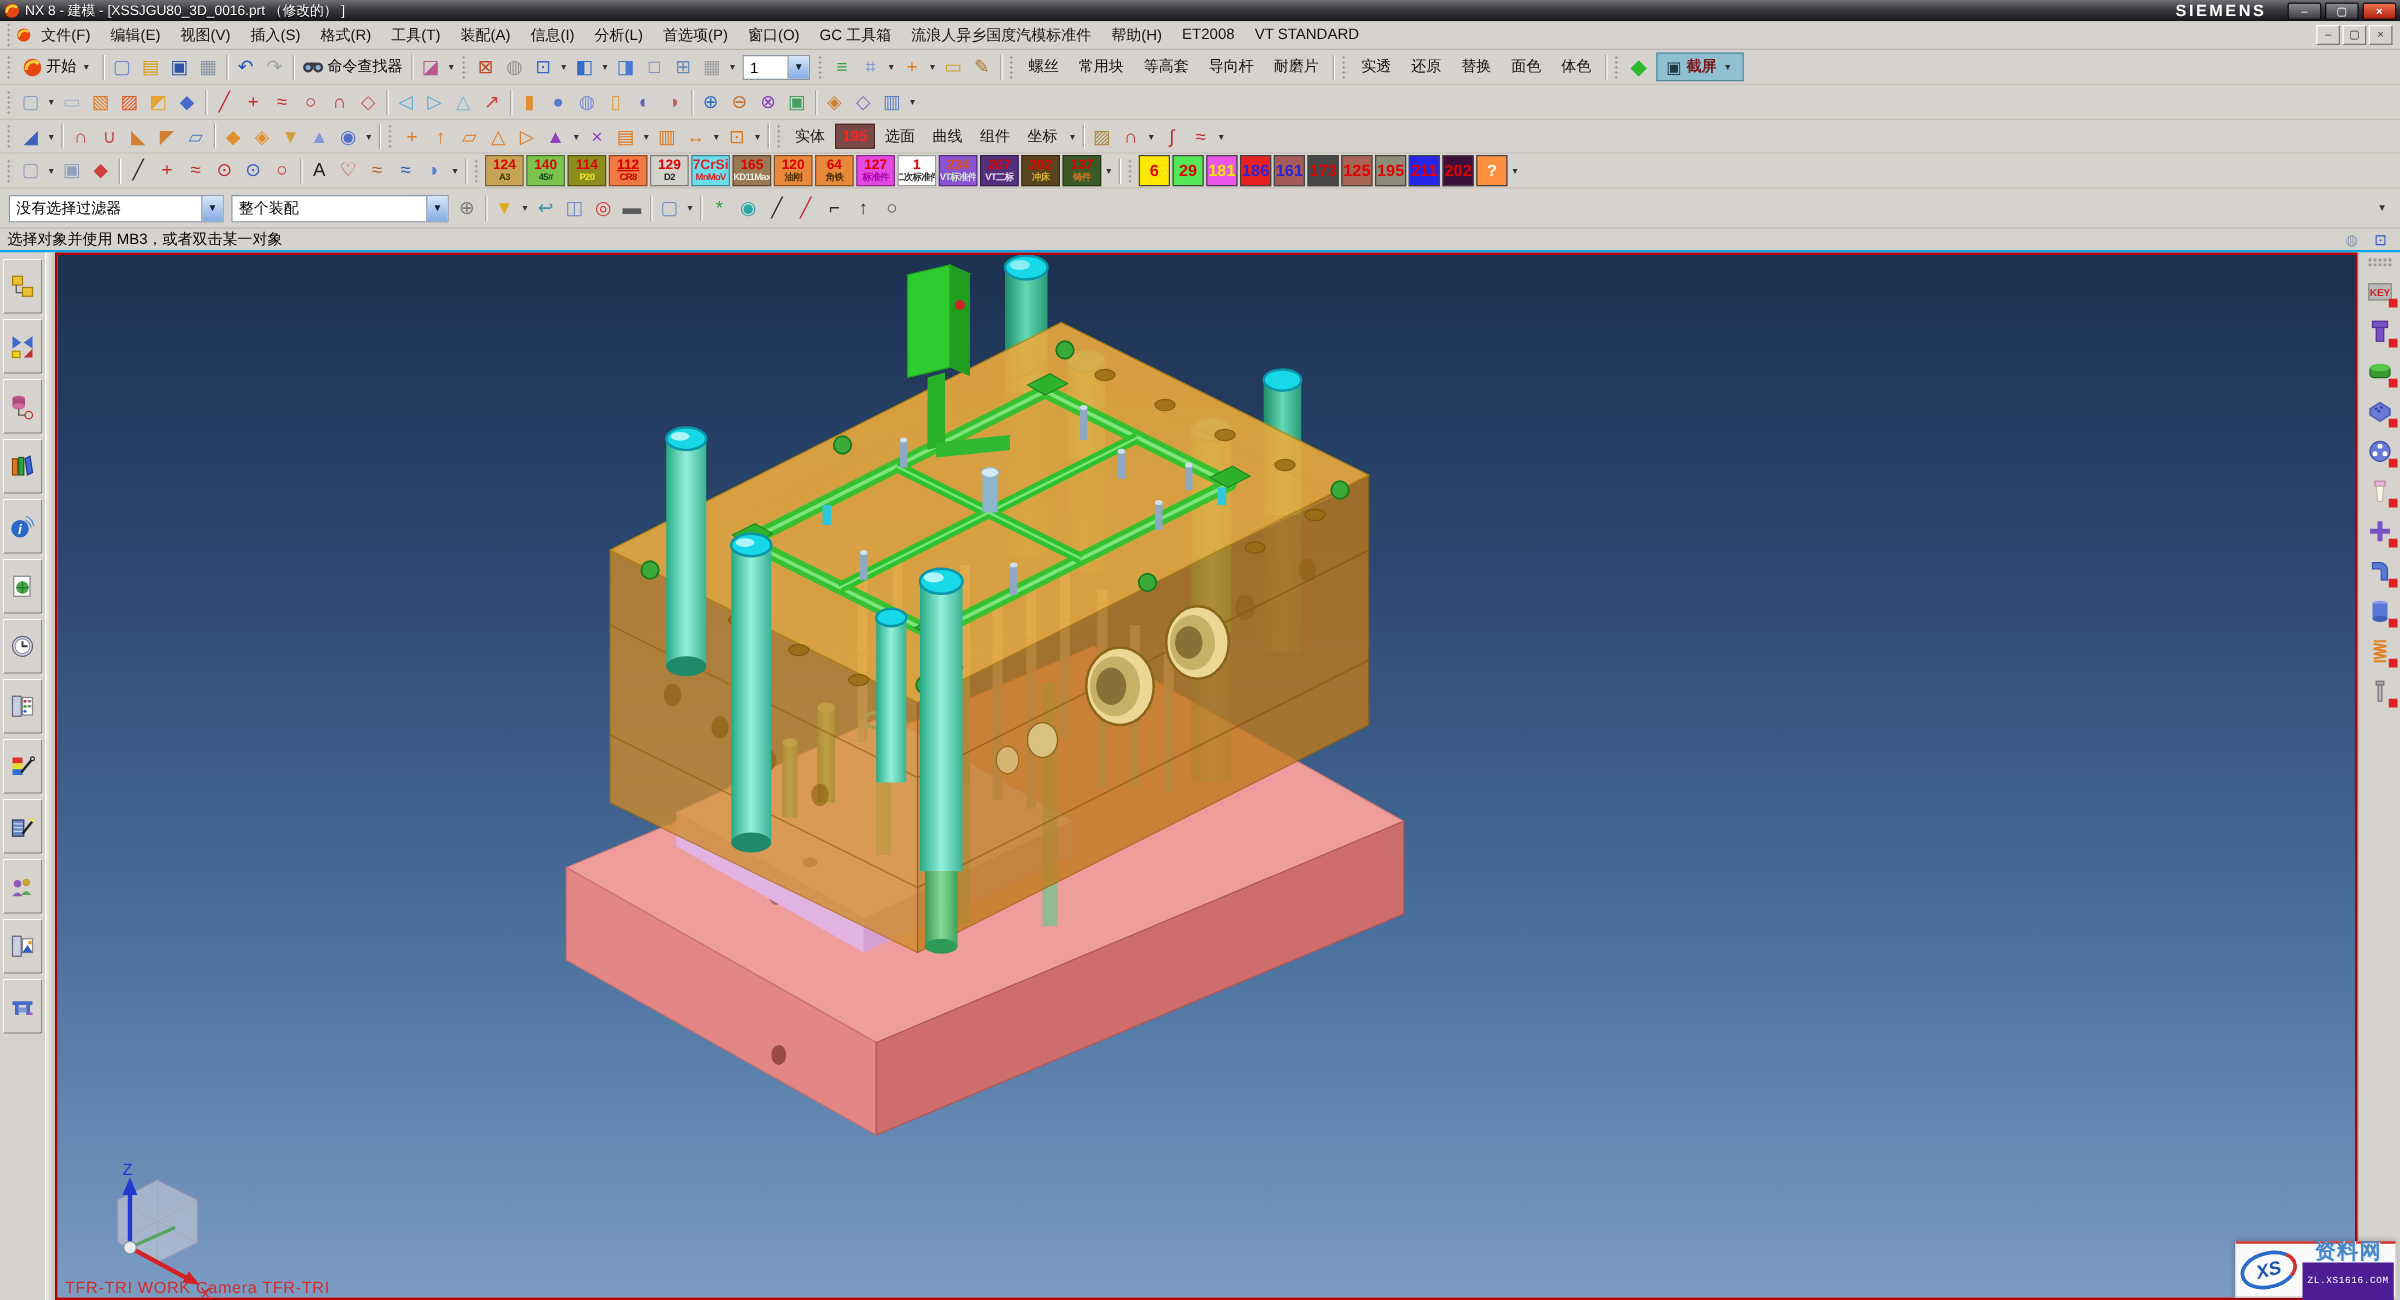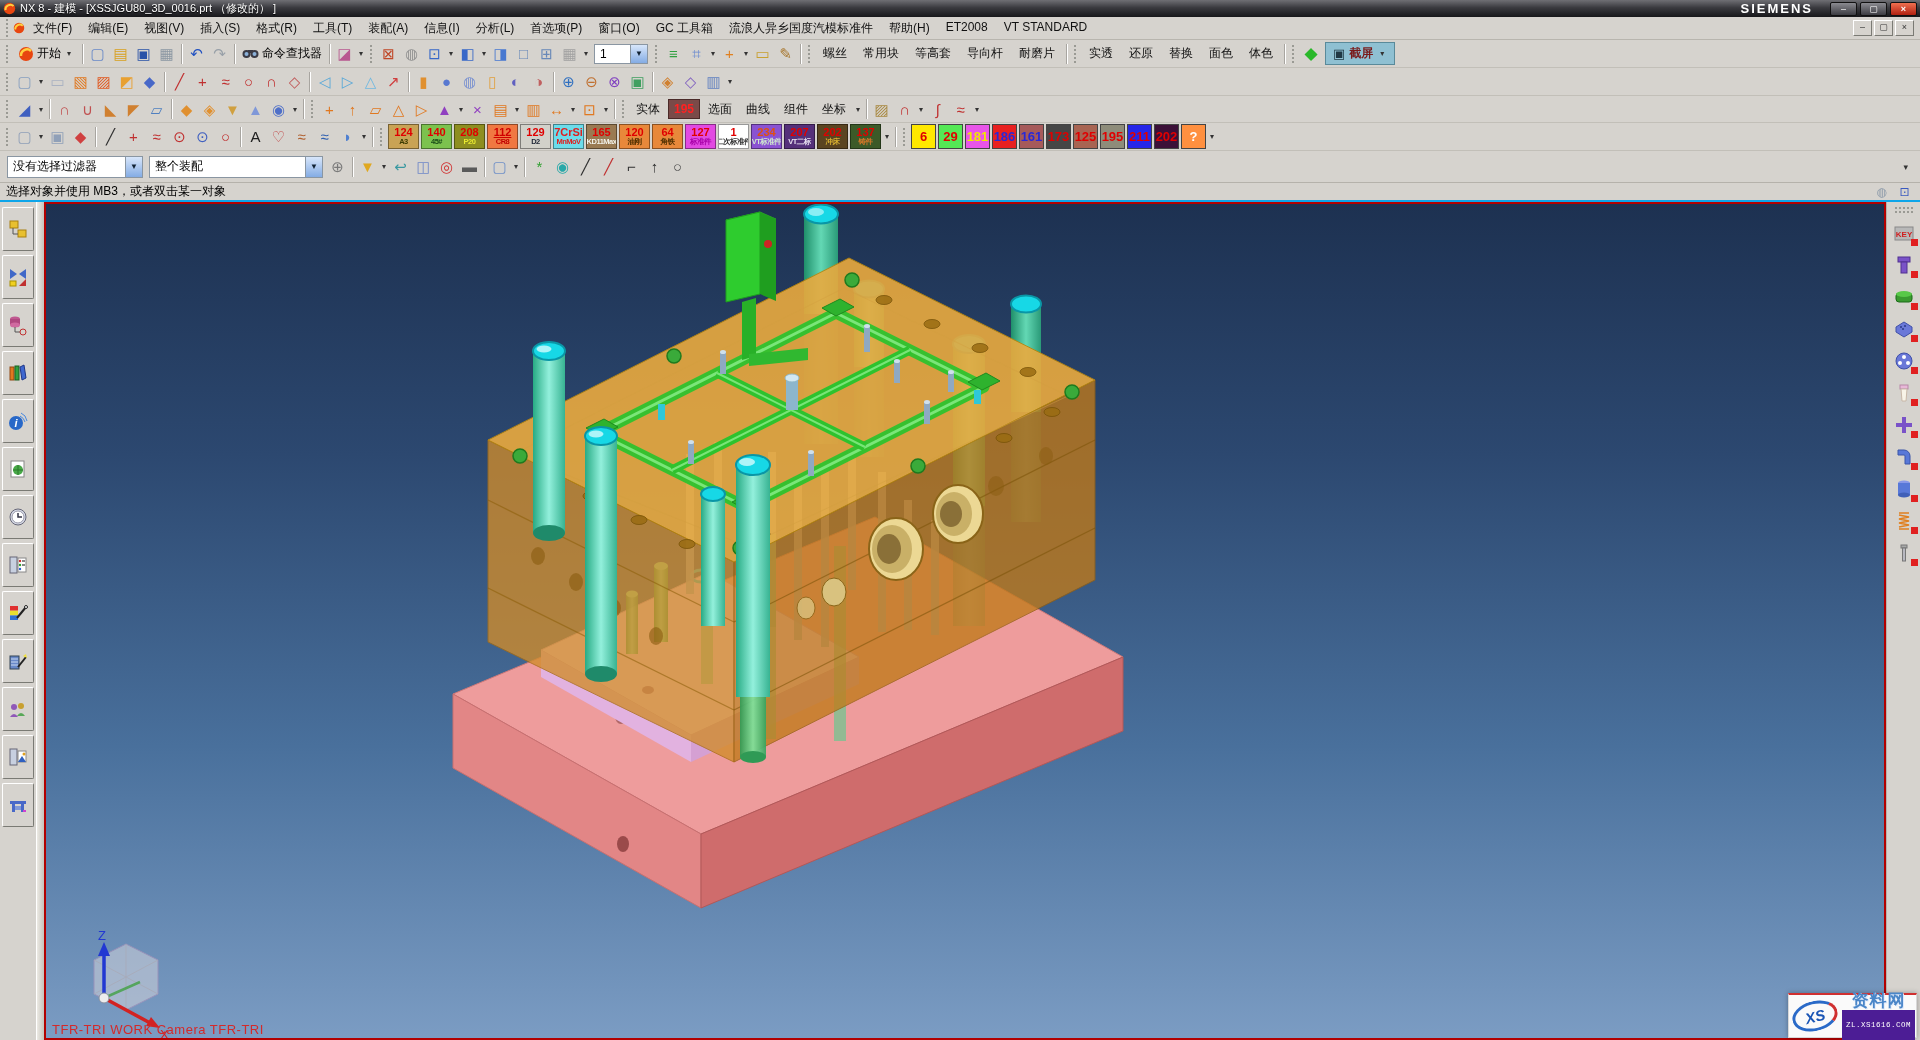--- a/index.html
+++ b/index.html
@@ -349,21 +349,21 @@
   <div class="strip">
       <div class="matbtn" style="background: rgb(201, 163, 85);">
         <span class="matnum" style="color: rgb(224, 0, 0);">124</span>
         <span class="matlab" style="color: rgb(58, 58, 0);">A3</span>
       </div>
       <div class="matbtn" style="background: rgb(124, 194, 78);">
         <span class="matnum" style="color: rgb(224, 0, 0);">140</span>
         <span class="matlab" style="color: rgb(24, 74, 24);">45#</span>
       </div>
       <div class="matbtn" style="background: rgb(142, 142, 32);">
-        <span class="matnum" style="color: rgb(224, 0, 0);">208</span>
+        <span class="matnum" style="color: rgb(224, 0, 0);">114</span>
         <span class="matlab" style="color: rgb(232, 232, 48);">P20</span>
       </div>
       <div class="matbtn" style="background: rgb(240, 120, 66);">
         <span class="matnum" style="color: rgb(208, 0, 0); text-decoration: underline;">112</span>
         <span class="matlab" style="color: rgb(192, 0, 0);">CR8</span>
       </div>
       <div class="matbtn" style="background: rgb(210, 209, 202);">
         <span class="matnum" style="color: rgb(224, 0, 0);">129</span>
         <span class="matlab" style="color: rgb(32, 40, 56);">D2</span>
       </div>
@@ -421,21 +421,21 @@
       <div class="numbtn" style="background: rgb(168, 100, 82); color: rgb(224, 0, 0);">125</div>
       <div class="numbtn" style="background: rgb(142, 140, 122); color: rgb(224, 0, 0);">195</div>
       <div class="numbtn" style="background: rgb(38, 38, 232); color: rgb(224, 0, 0);">211</div>
       <div class="numbtn" style="background: rgb(60, 16, 56); color: rgb(224, 0, 0);">202</div>
       <div class="numbtn" style="background: rgb(255, 144, 64); color: rgb(255, 255, 255);">?</div>
     </div>
   <span class="tb-dd">▾</span>
 </div>
 
 <div class="filterrow">
-  <div class="combo" style="width:136px">
+  <div class="combo" style="width:172px">
     <span class="combo-val">没有选择过滤器</span>
     <span class="combo-arrow">▼</span>
   </div>
   <div class="combo" style="width:174px">
     <span class="combo-val">整个装配</span>
     <span class="combo-arrow">▼</span>
   </div>
   <div class="strip">
       <span class="tbi" style="color: rgb(122, 122, 122);">⊕</span>
       <span class="tb-sep"></span>

